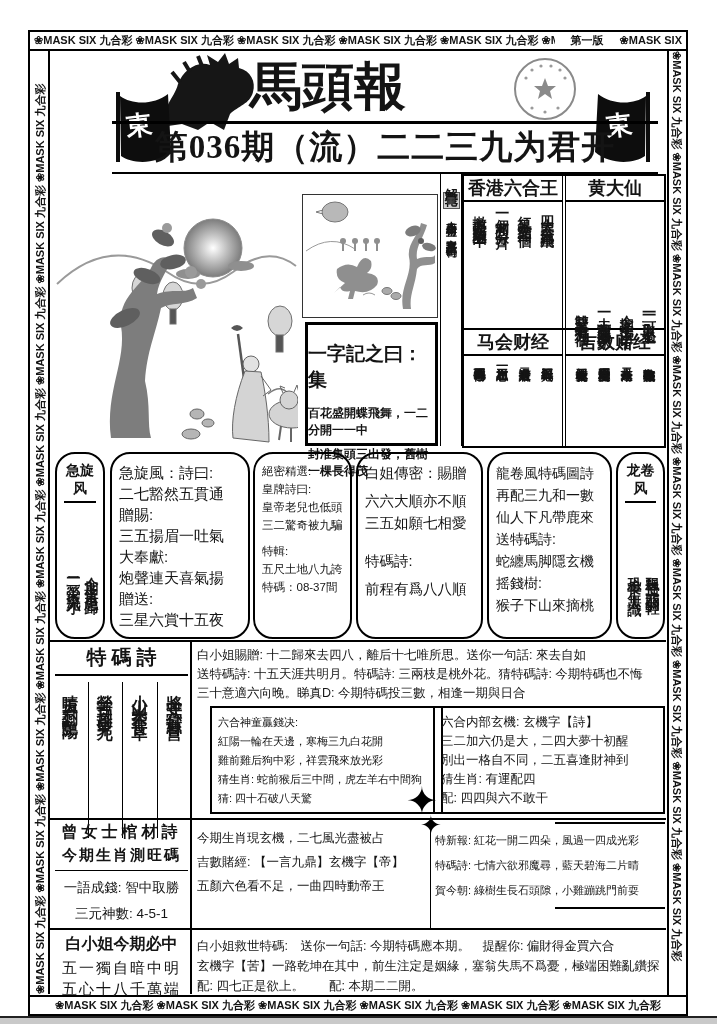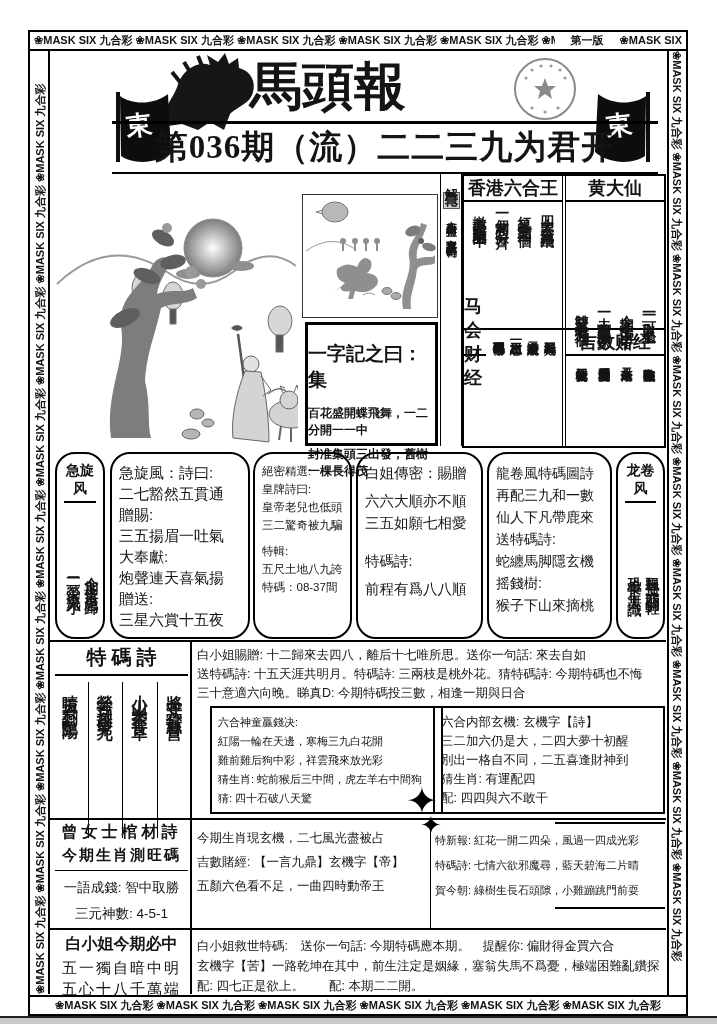--- a/index.html
+++ b/index.html
@@ -211,21 +211,21 @@
           <div class="vcol">一一可取不過二</div>
           <div class="vcol">今期逢七大出手</div>
           <div class="vcol">一去十載無回家</div>
           <div class="vcol">雙留其中有九個</div>
         </div>
       </div>
     </div>
   </div>
   <div class="abs tbl" style="left:462px;top:330px;width:204px;height:118px;border-top:0;">
     <div style="display:flex;height:100%;">
-      <div style="flex:1;border-right:4px double #000;display:flex;flex-direction:row;">
+      <div style="flex:1;border-right:4px double #000;display:flex;flex-direction:column;">
         <div class="tblHead">马会财经</div>
         <div class="tblBody colGroup" style="height:86px;">
           <div class="vcol" style="font-size:12px;letter-spacing:0;">解得三三與三七</div>
           <div class="vcol" style="font-size:12px;letter-spacing:0;">還有二六看過來</div>
           <div class="vcol" style="font-size:12px;letter-spacing:0;">一三左思一右想</div>
           <div class="vcol" style="font-size:12px;letter-spacing:0;">它圓風情今再現</div>
         </div>
       </div>
       <div style="flex:1;display:flex;flex-direction:column;">
         <div class="tblHead">吉数赌经</div>

